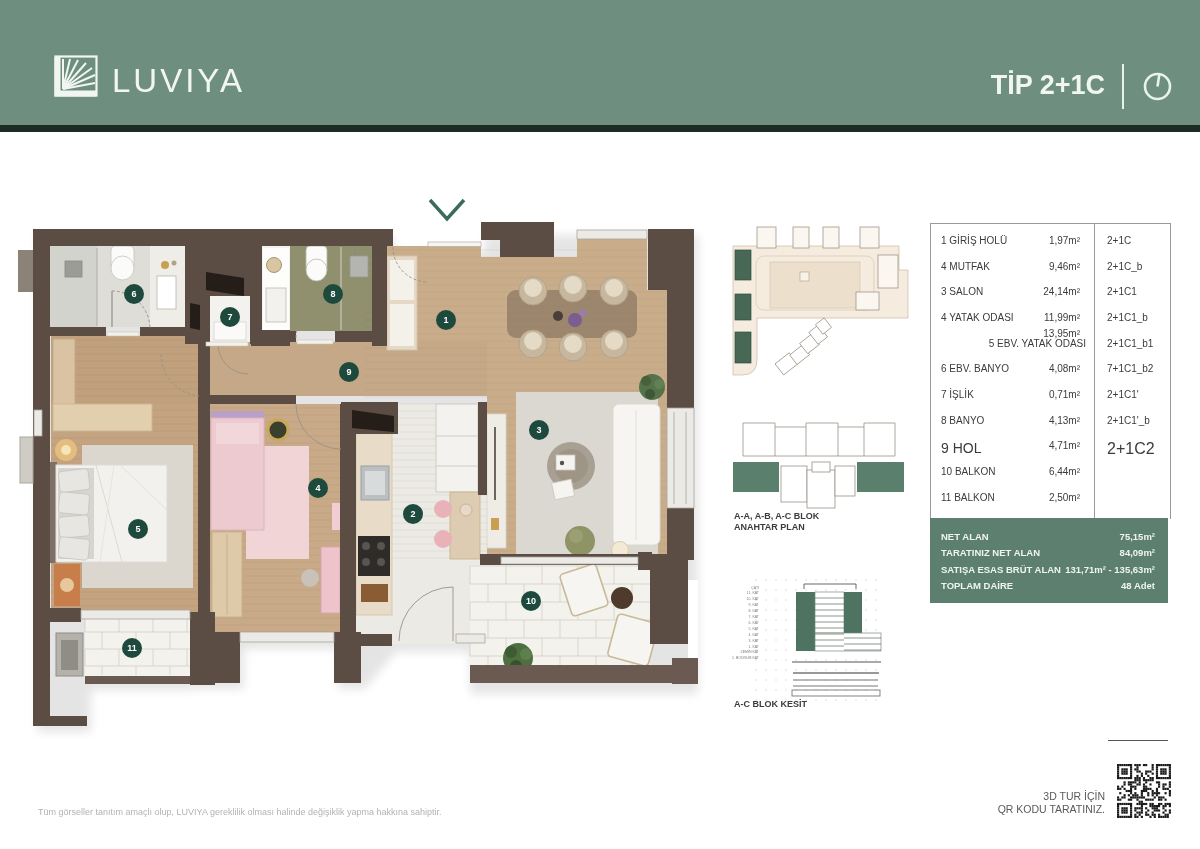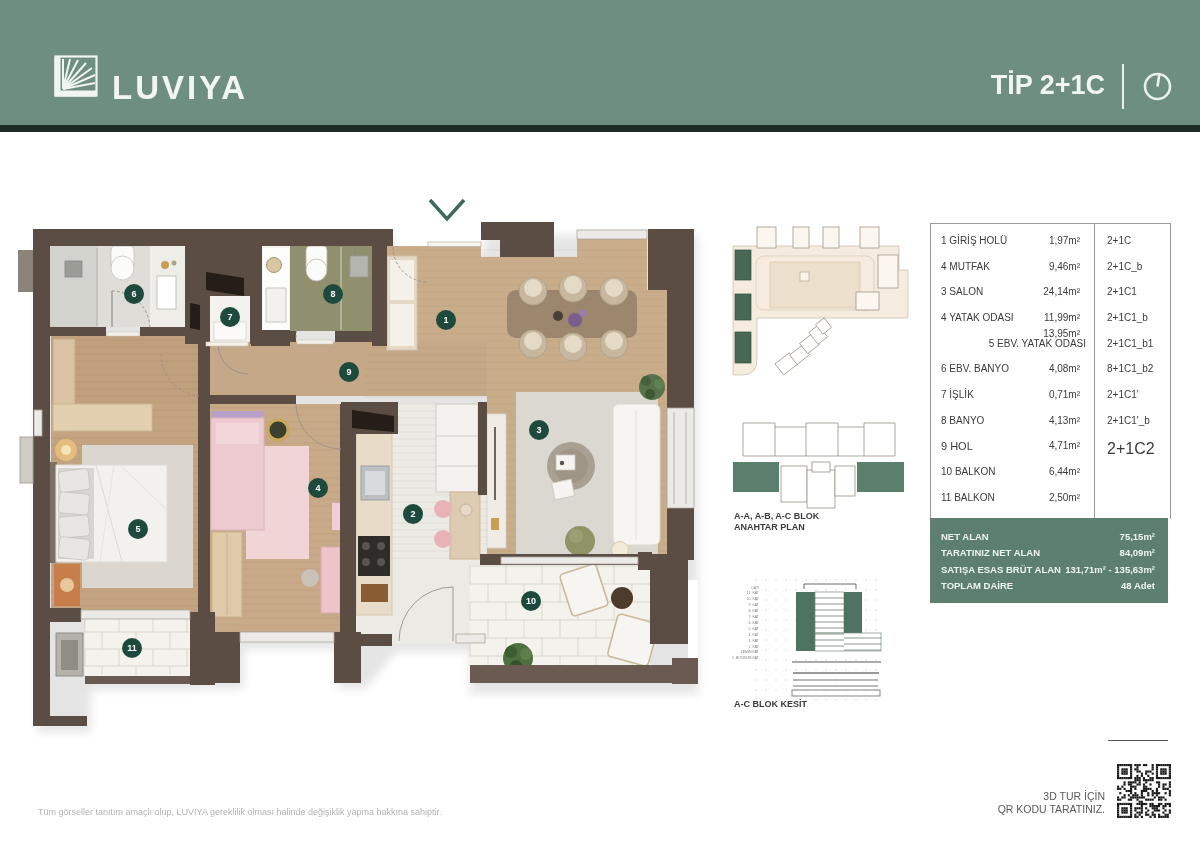--- a/index.html
+++ b/index.html
@@ -18,21 +18,21 @@
       <line x1="9" y1="34" x2="9" y2="4"></line>
       <line x1="9" y1="34" x2="16" y2="4"></line>
       <line x1="9" y1="34" x2="24" y2="5"></line>
       <line x1="9" y1="34" x2="32" y2="8"></line>
       <line x1="9" y1="34" x2="38" y2="13"></line>
       <line x1="9" y1="34" x2="41" y2="20"></line>
       <line x1="9" y1="34" x2="41" y2="28"></line>
     </g>
   </g>
 </svg>
-<div class="abs" style="left:112px;top:69px;width:200px;font-size:33px;letter-spacing:3px;color:#f2f6f3;font-weight:bold;">LUVIYA</div>
+<div class="abs" style="left:112px;top:62px;width:200px;font-size:33px;letter-spacing:3px;color:#f2f6f3;">LUVIYA</div>
 
 <div class="abs" style="left:960px;top:70px;width:145px;text-align:right;font-size:27px;font-weight:bold;color:#f2f6f3;">TİP 2+1C</div>
 <div class="abs" style="left:1122px;top:64px;width:2px;height:45px;background:#e8f0ea;"></div>
 <svg class="abs" style="left:1141px;top:70px;" width="33" height="33" viewBox="0 0 33 33">
   <circle cx="16.5" cy="16.5" r="12.5" fill="none" stroke="#e8f2ec" stroke-width="2.6"></circle>
   <line x1="16.5" y1="16.5" x2="18.3" y2="4.6" stroke="#e8f2ec" stroke-width="2.6"></line>
 </svg>
 
 <svg class="abs" style="left:0;top:180px;" width="720" height="580" viewBox="0 180 720 580">
   <defs>
@@ -754,32 +754,32 @@
 <div class="abs" style="white-space:nowrap;left:941px;top:311.9px;width:145px;font-size:10px;color:#3b3b3b;">4 YATAK ODASI</div>
 <div class="abs" style="left:1000px;top:311.9px;width:80px;text-align:right;font-size:10px;color:#3b3b3b;">11,99m²</div>
 <div class="abs" style="white-space:nowrap;left:941px;top:337.6px;width:145px;font-size:10px;color:#3b3b3b;text-align:right;">5 EBV. YATAK ODASI</div>
 <div class="abs" style="left:1000px;top:328px;width:80px;text-align:right;font-size:10px;color:#3b3b3b;">13,95m²</div>
 <div class="abs" style="white-space:nowrap;left:941px;top:363.2px;width:145px;font-size:10px;color:#3b3b3b;">6 EBV. BANYO</div>
 <div class="abs" style="left:1000px;top:363.2px;width:80px;text-align:right;font-size:10px;color:#3b3b3b;">4,08m²</div>
 <div class="abs" style="white-space:nowrap;left:941px;top:388.9px;width:145px;font-size:10px;color:#3b3b3b;">7 İŞLİK</div>
 <div class="abs" style="left:1000px;top:388.9px;width:80px;text-align:right;font-size:10px;color:#3b3b3b;">0,71m²</div>
 <div class="abs" style="white-space:nowrap;left:941px;top:414.5px;width:145px;font-size:10px;color:#3b3b3b;">8 BANYO</div>
 <div class="abs" style="left:1000px;top:414.5px;width:80px;text-align:right;font-size:10px;color:#3b3b3b;">4,13m²</div>
-<div class="abs" style="white-space:nowrap;left:941px;top:440.2px;width:145px;font-size:11px;color:#3b3b3b;">9 HOL</div>
+<div class="abs" style="white-space:nowrap;left:941px;top:440.2px;width:145px;font-size:14px;color:#3b3b3b;">9 HOL</div>
 <div class="abs" style="left:1000px;top:440.2px;width:80px;text-align:right;font-size:10px;color:#3b3b3b;">4,71m²</div>
 <div class="abs" style="white-space:nowrap;left:941px;top:465.9px;width:145px;font-size:10px;color:#3b3b3b;">10 BALKON</div>
 <div class="abs" style="left:1000px;top:465.9px;width:80px;text-align:right;font-size:10px;color:#3b3b3b;">6,44m²</div>
 <div class="abs" style="white-space:nowrap;left:941px;top:491.5px;width:145px;font-size:10px;color:#3b3b3b;">11 BALKON</div>
 <div class="abs" style="left:1000px;top:491.5px;width:80px;text-align:right;font-size:10px;color:#3b3b3b;">2,50m²</div>
 <div class="abs" style="left:1107px;top:235.0px;width:60px;font-size:10px;color:#3b3b3b;">2+1C</div>
 <div class="abs" style="left:1107px;top:260.6px;width:60px;font-size:10px;color:#3b3b3b;">2+1C_b</div>
 <div class="abs" style="left:1107px;top:286.3px;width:60px;font-size:10px;color:#3b3b3b;">2+1C1</div>
 <div class="abs" style="left:1107px;top:311.9px;width:60px;font-size:10px;color:#3b3b3b;">2+1C1_b</div>
 <div class="abs" style="left:1107px;top:337.6px;width:60px;font-size:10px;color:#3b3b3b;">2+1C1_b1</div>
-<div class="abs" style="left:1107px;top:363.2px;width:60px;font-size:10px;color:#3b3b3b;">8+1C1_b2</div>
+<div class="abs" style="left:1107px;top:363.2px;width:60px;font-size:10px;color:#3b3b3b;">7+1C1_b2</div>
 <div class="abs" style="left:1107px;top:388.9px;width:60px;font-size:10px;color:#3b3b3b;">2+1C1'</div>
 <div class="abs" style="left:1107px;top:414.5px;width:60px;font-size:10px;color:#3b3b3b;">2+1C1'_b</div>
 <div class="abs" style="left:1107px;top:440.2px;width:60px;font-size:16px;color:#3b3b3b;">2+1C2</div>
 
 <div class="abs" style="left:930px;top:518px;width:238px;height:85px;background:#5d7f6f;"></div>
 <div class="abs" style="white-space:nowrap;left:941px;top:530.5px;width:140px;font-size:9.5px;font-weight:bold;color:#eef5ef;">NET ALAN</div>
 <div class="abs" style="left:1000px;top:530.5px;width:155px;text-align:right;font-size:9.5px;font-weight:bold;color:#eef5ef;">75,15m²</div>
 <div class="abs" style="white-space:nowrap;left:941px;top:547.0px;width:140px;font-size:9.5px;font-weight:bold;color:#eef5ef;">TARATINIZ NET ALAN</div>
 <div class="abs" style="left:1000px;top:547.0px;width:155px;text-align:right;font-size:9.5px;font-weight:bold;color:#eef5ef;">84,09m²</div>
 <div class="abs" style="white-space:nowrap;left:941px;top:563.5px;width:140px;font-size:9.5px;font-weight:bold;color:#eef5ef;">SATIŞA ESAS BRÜT ALAN</div>

